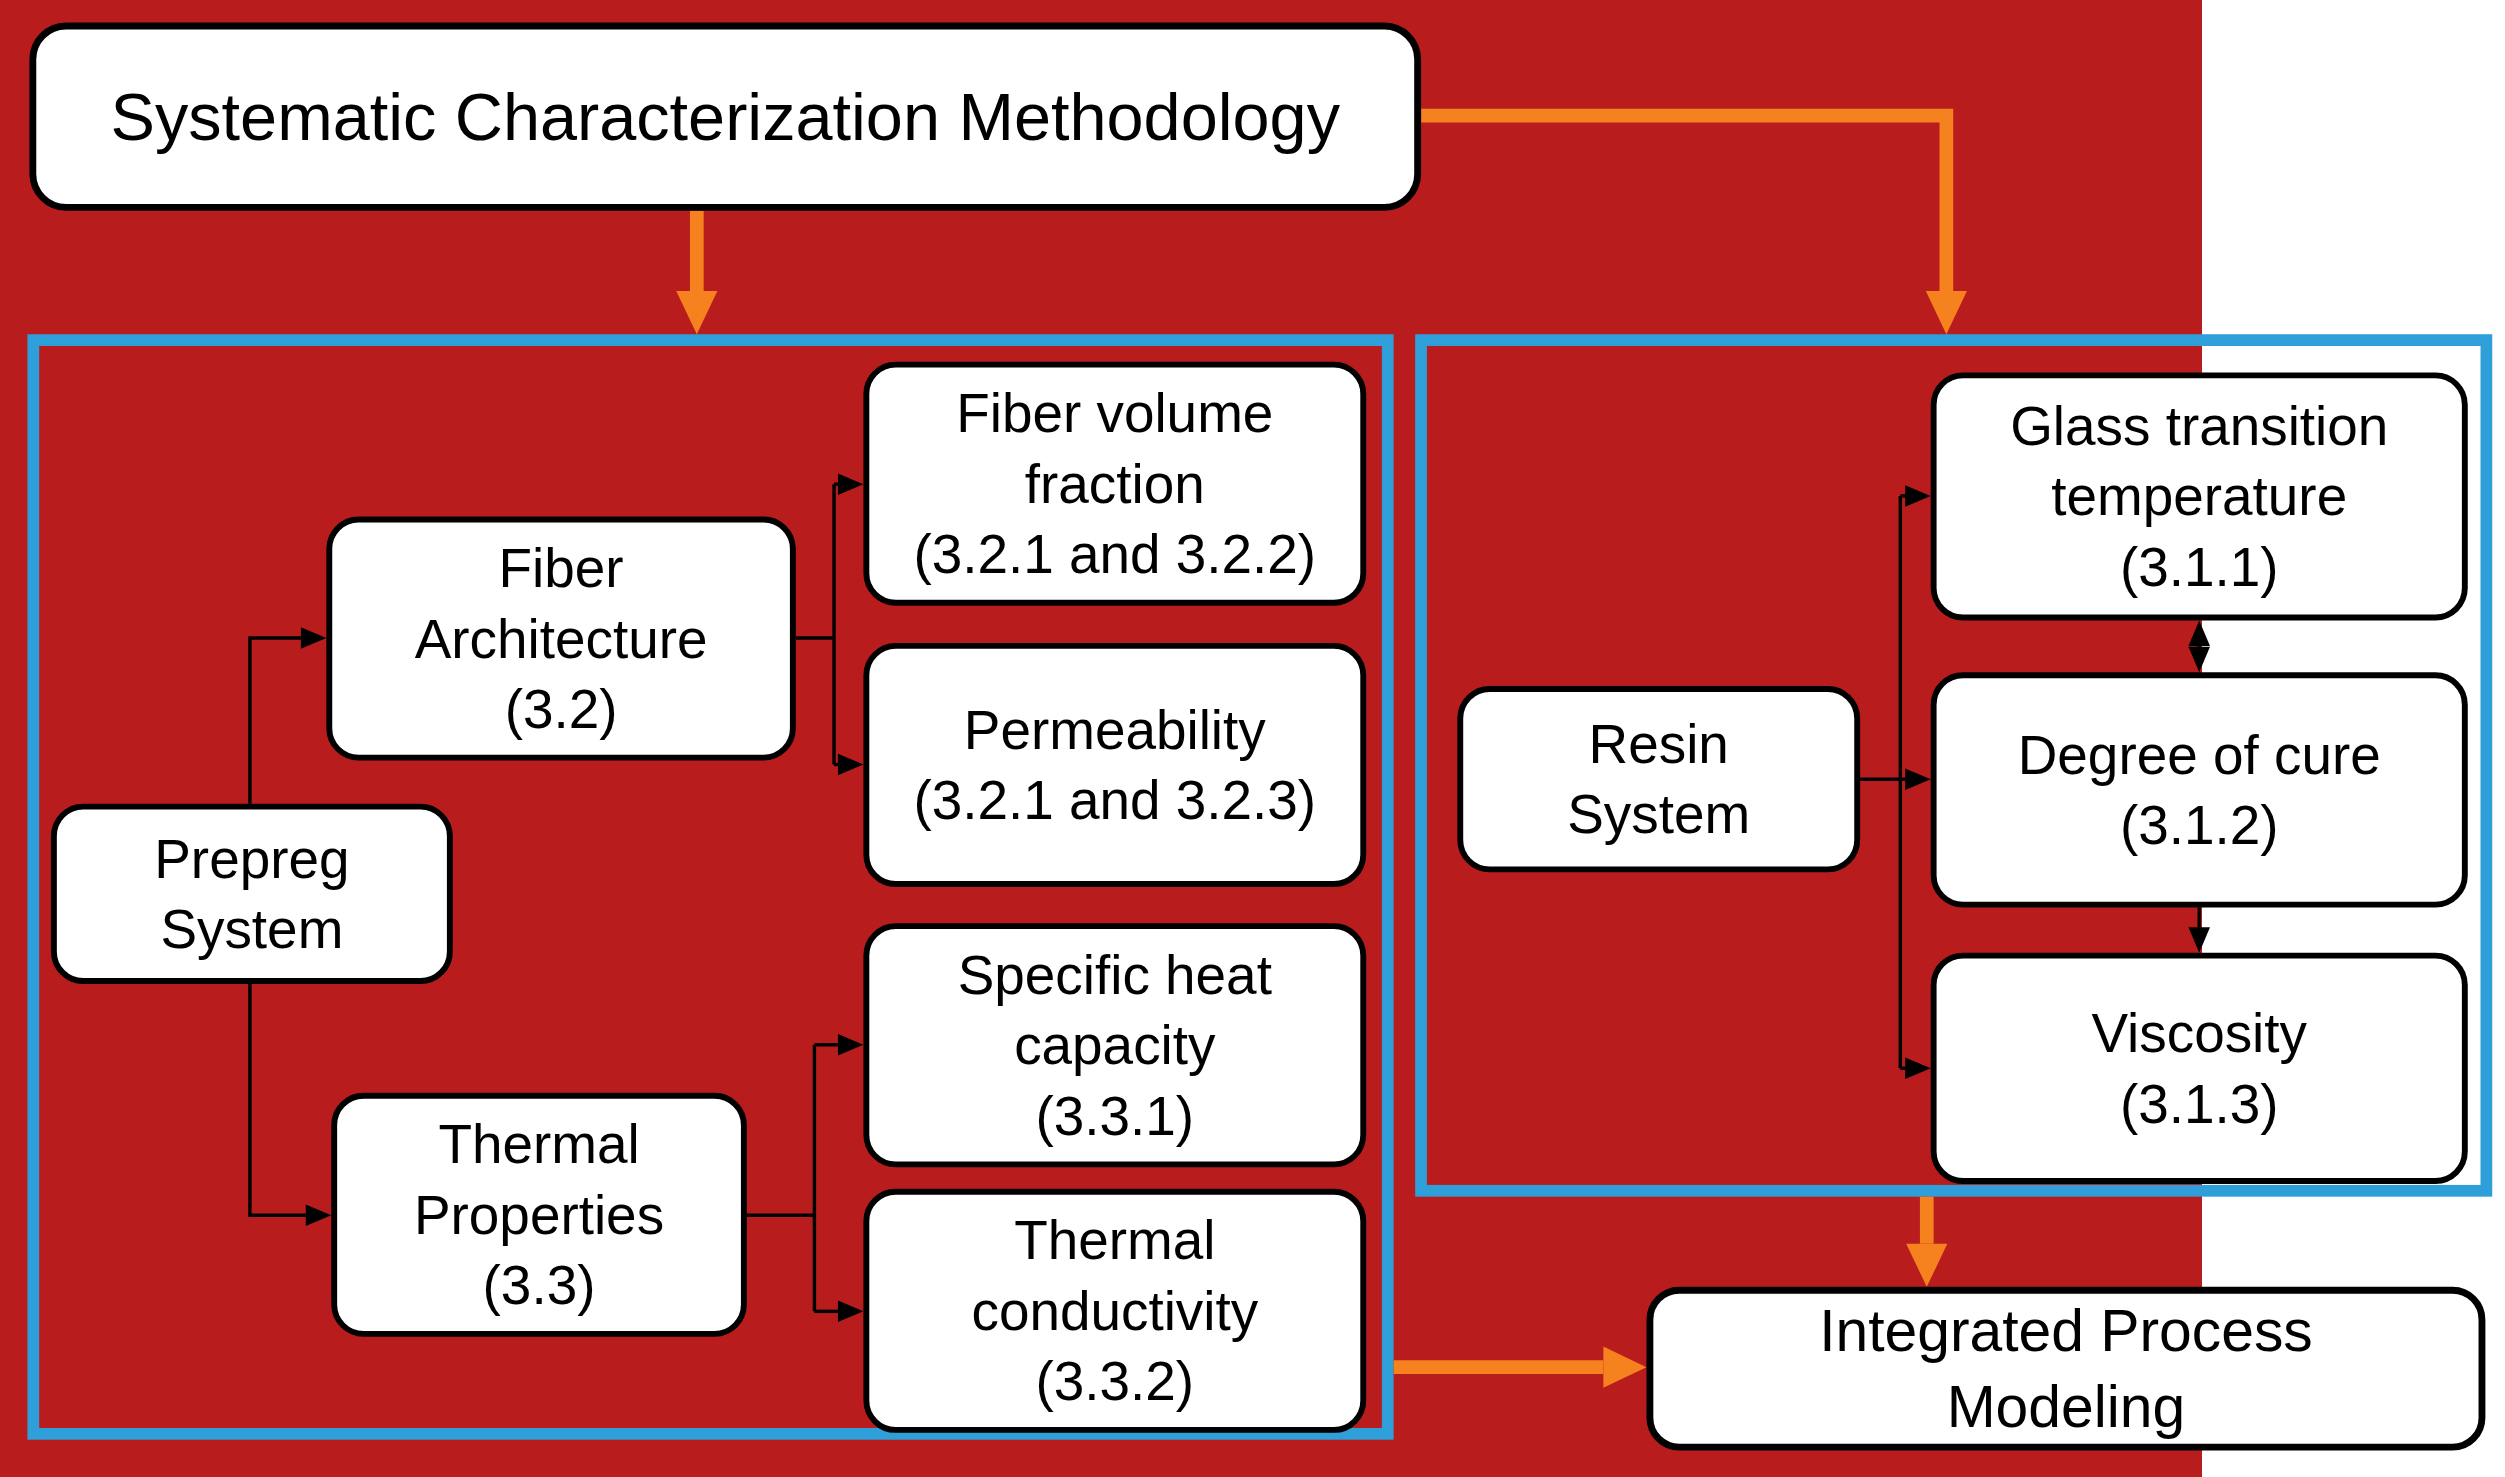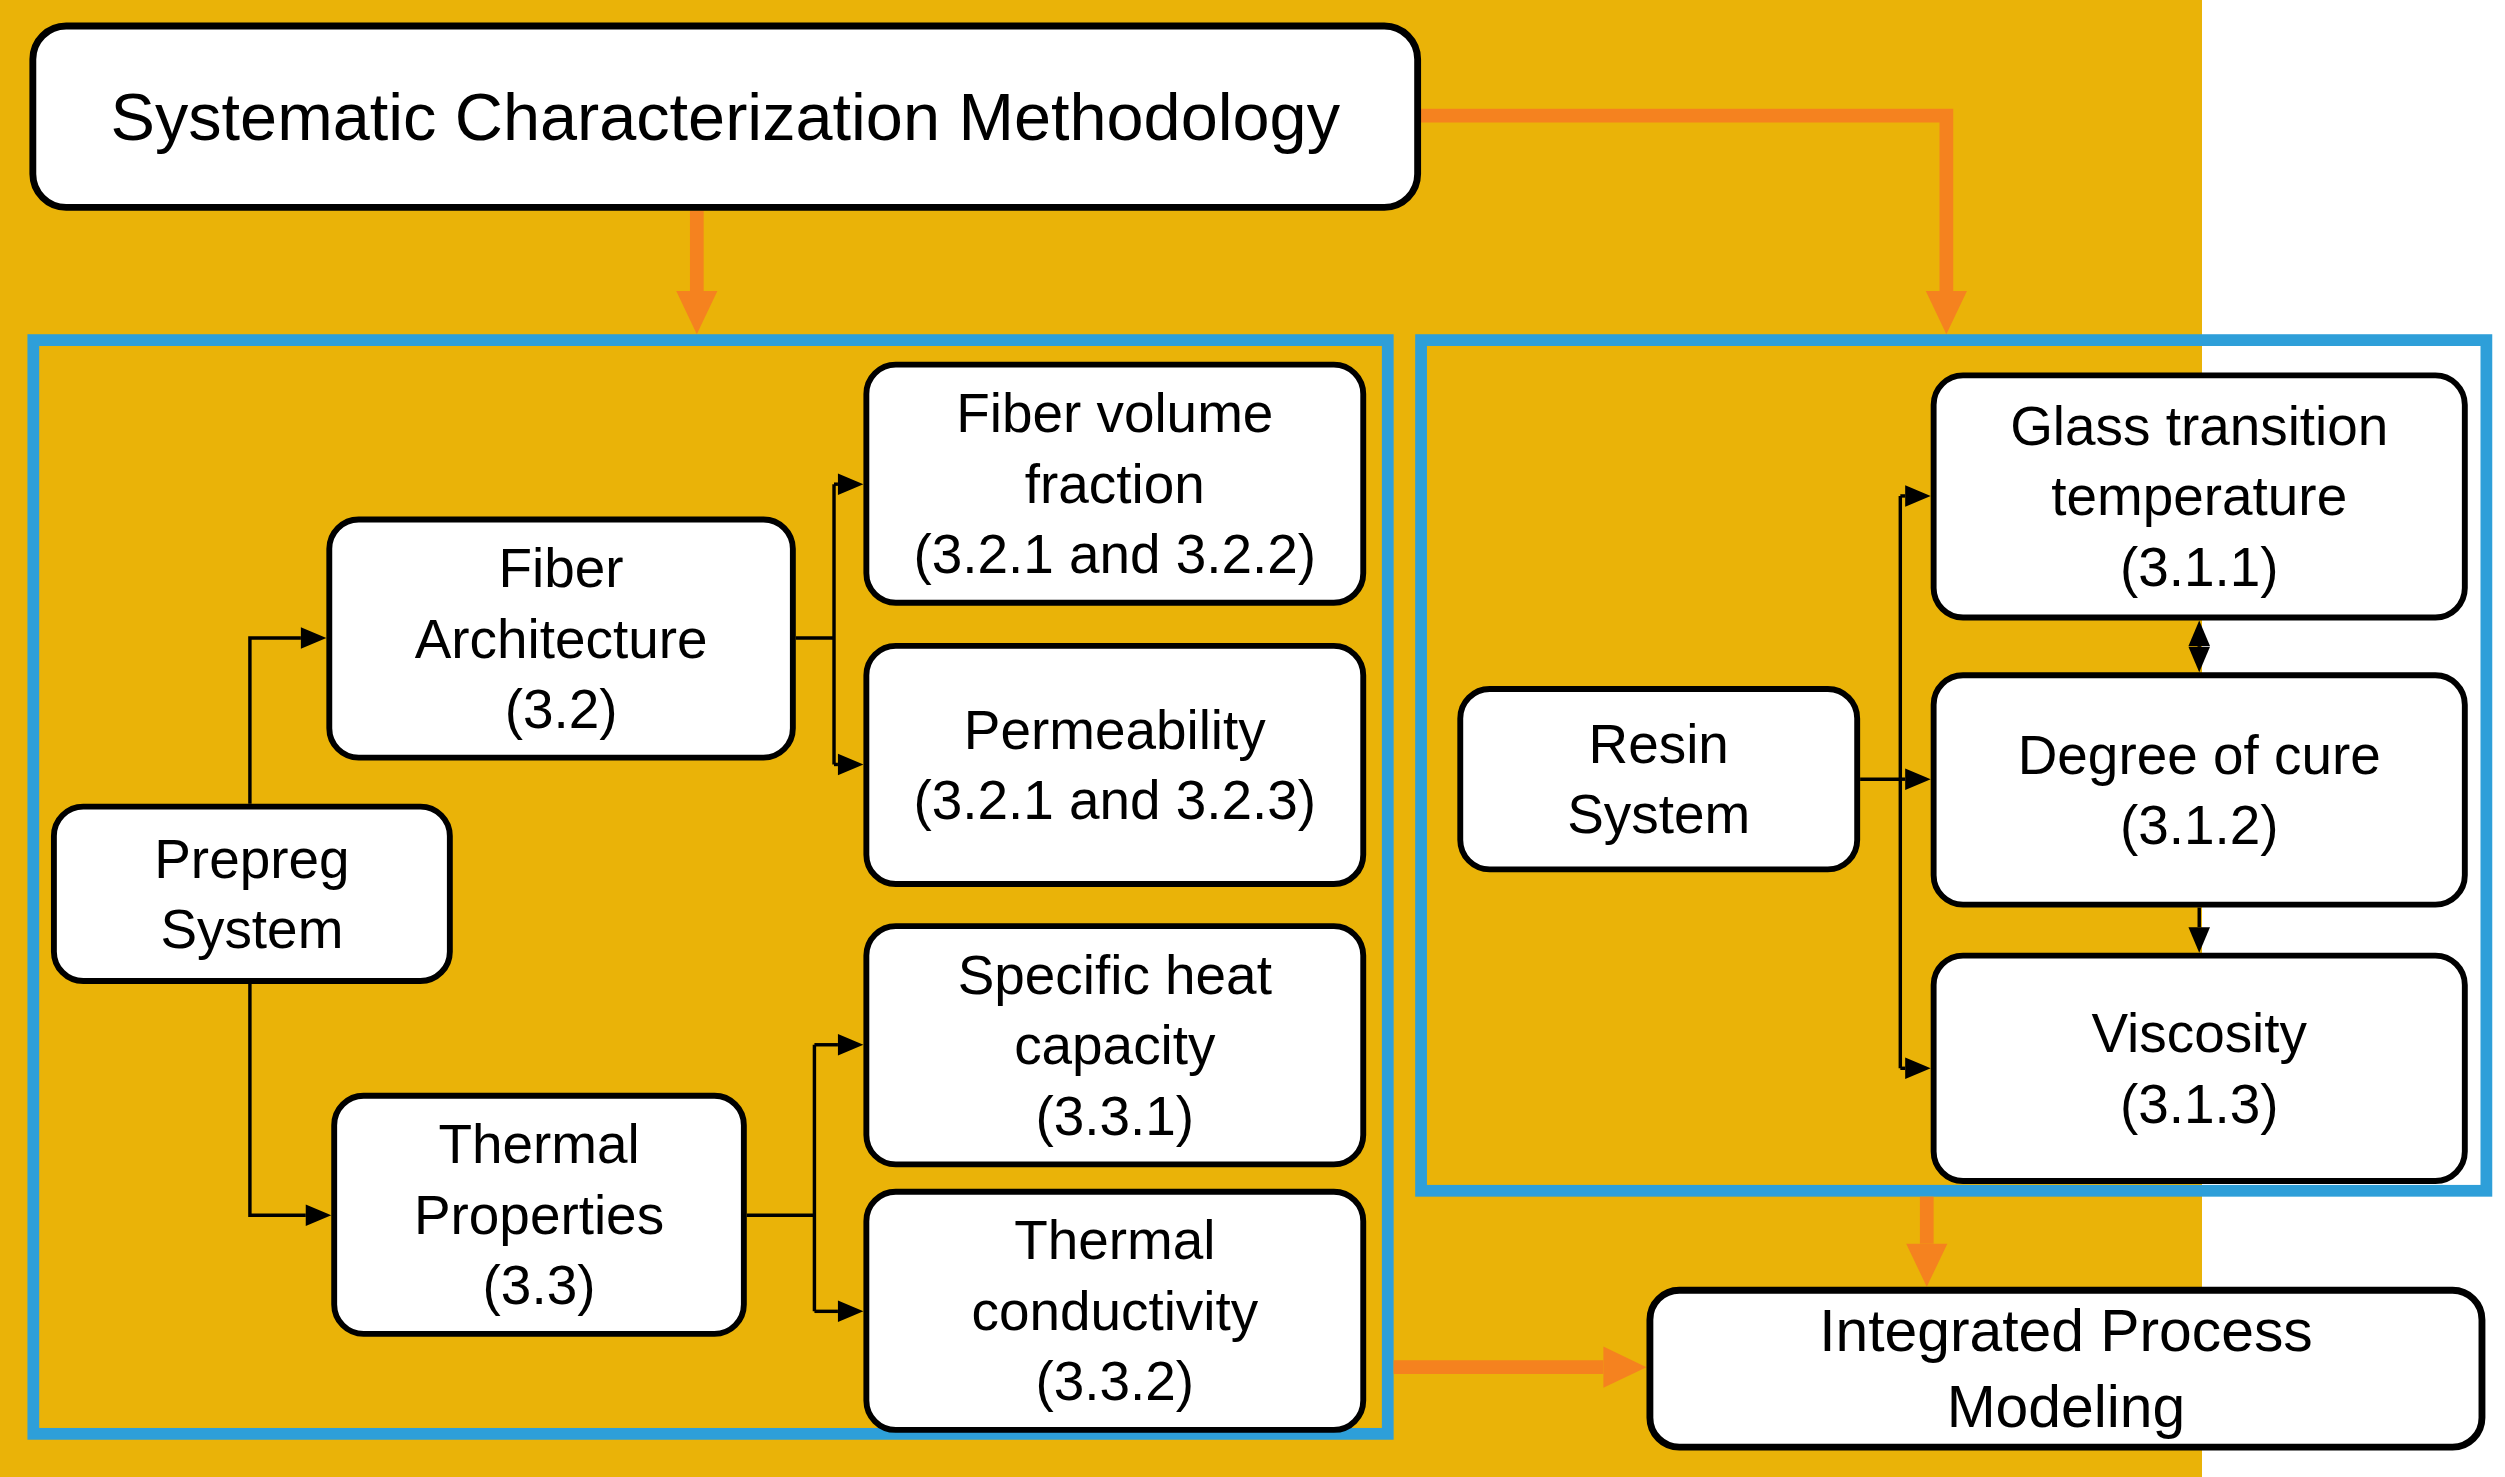--- a/index.html
+++ b/index.html
@@ -1,16 +1,16 @@
 <!DOCTYPE html>
 <html><head>
 <meta charset="utf-8">
 <style>
   html, body { margin: 0; padding: 0; background: #ffffff; }
-  .canvas { width: 2202px; height: 1477px; position: relative; background: #eab308; }
+  .canvas { width: 2202px; height: 1477px; position: relative; background: #b91c1c; }
   svg { display: block; width: 2505px; height: 1477px;
         font-family: "Liberation Sans", sans-serif; }
   text { fill: #000000; }
 </style>
 </head>
 <body>
 
 <div class="canvas">
   <svg id="diagram" viewBox="0 0 2556 1507" xmlns="http://www.w3.org/2000/svg">
       <rect x="34" y="347" width="1382" height="1116" fill="none" stroke="#2E9FD9" stroke-width="12"></rect>

